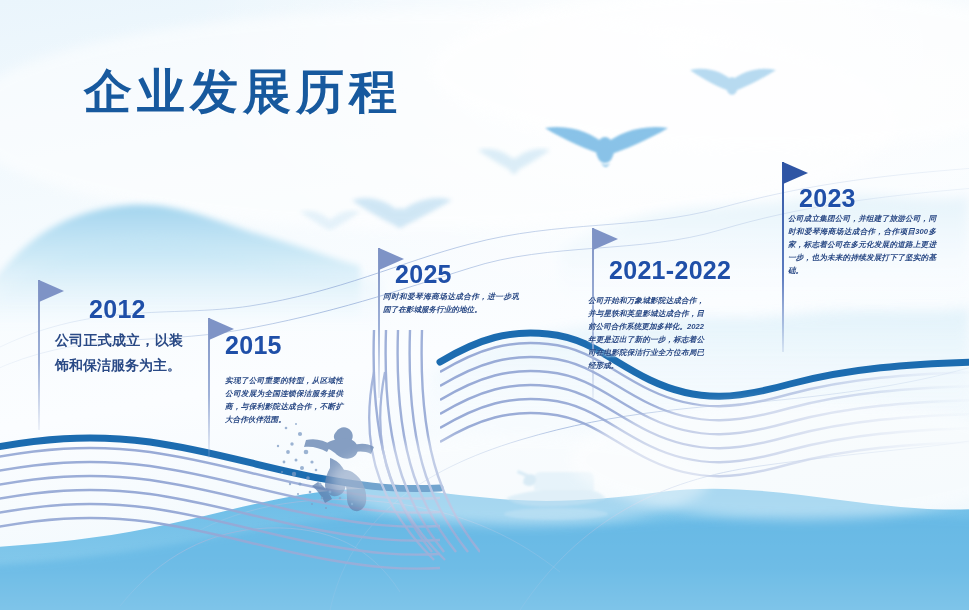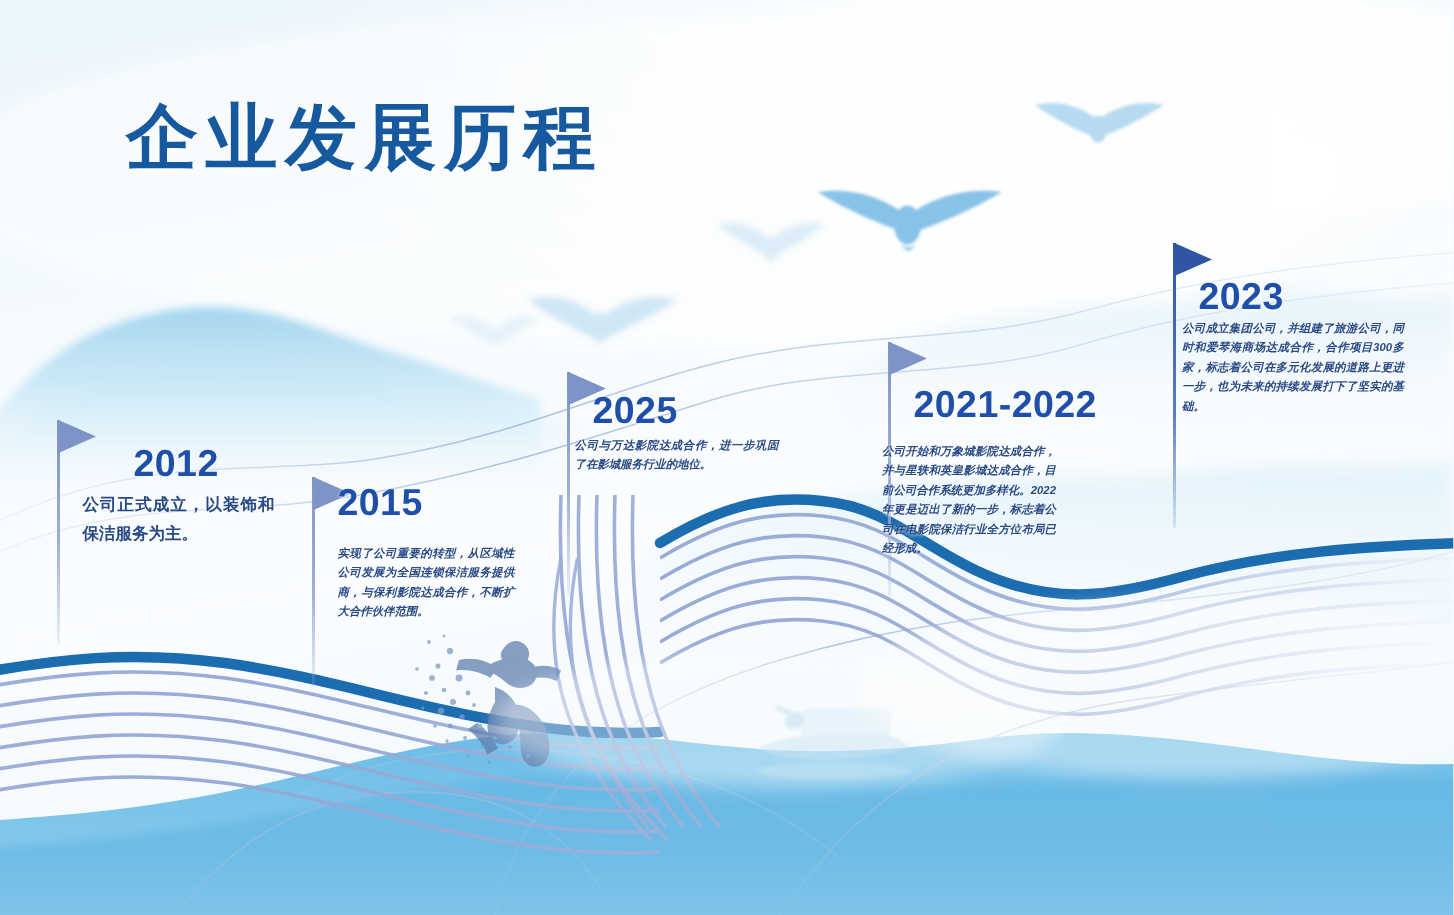--- a/index.html
+++ b/index.html
@@ -41,21 +41,21 @@
     position:absolute;
     font-size:25px;
     font-weight:700;
     letter-spacing:0.3px;
     color:#1f4fa8;
     white-space:nowrap;
     text-shadow:0 1px 2px rgba(255,255,255,0.85);
   }
   .desc {
     position:absolute;
-    font-size:11px;
+    font-size:14px;
     line-height:1.75;
     color:#2a4a86;
     font-weight:700;
     text-align:justify;
     text-shadow:0 1px 2px rgba(255,255,255,0.8);
   }
   .desc.sm { font-size:7.6px; line-height:1.72;font-style:italic; }
 
   
   #heading {
@@ -313,29 +313,29 @@
   <div class="node" style="left:38px; top:280px;">
     <div class="flagpole" style="height:150px;"></div>
     <div class="flag"></div>
     <div class="year" style="left:17px; top:15px;margin-left:34px;">2012</div>
     <div class="desc" style="left:17px; top:48px; width:128px;">公司正式成立，以装饰和保洁服务为主。</div>
   </div>
 
   <div class="node" style="left:208px; top:318px;">
     <div class="flagpole" style="height:140px;"></div>
     <div class="flag"></div>
-    <div class="year" style="left:17px; top:3px;">2015</div>
-    <div class="desc sm" style="left:17px; top:44px; width:118px;">实现了公司重要的转型，从区域性公司发展为全国连锁保洁服务提供商，与保利影院达成合作，不断扩大合作伙伴范围。</div>
+    <div class="year" style="left:17px; top:13px;">2015</div>
+    <div class="desc sm" style="left:17px; top:56px; width:118px;">实现了公司重要的转型，从区域性公司发展为全国连锁保洁服务提供商，与保利影院达成合作，不断扩大合作伙伴范围。</div>
   </div>
 
   <div class="node" style="left:378px; top:248px;">
     <div class="flagpole" style="height:150px;"></div>
     <div class="flag"></div>
     <div class="year" style="left:17px; top:12px;">2025</div>
-    <div class="desc sm" style="left:5px; top:42px; width:136px;">公司与万达影院达成合作，进一步巩固了在影城服务行业的地位。</div>
+    <div class="desc sm" style="left:5px; top:42px; width:136px;">同时和爱琴海商场达成合作，进一步巩固了在影城服务行业的地位。</div>
   </div>
 
   <div class="node" style="left:592px; top:228px;">
     <div class="flagpole" style="height:170px;"></div>
     <div class="flag"></div>
     <div class="year" style="left:17px; top:28px;">2021-2022</div>
     <div class="desc sm" style="left:-4px; top:45px; width:116px;margin-top:21px;">公司开始和万象城影院达成合作，并与星轶和英皇影城达成合作，目前公司合作系统更加多样化。2022年更是迈出了新的一步，标志着公司在电影院保洁行业全方位布局已经形成。</div>
   </div>
 
   <div class="node dark" style="left:782px; top:162px;">

